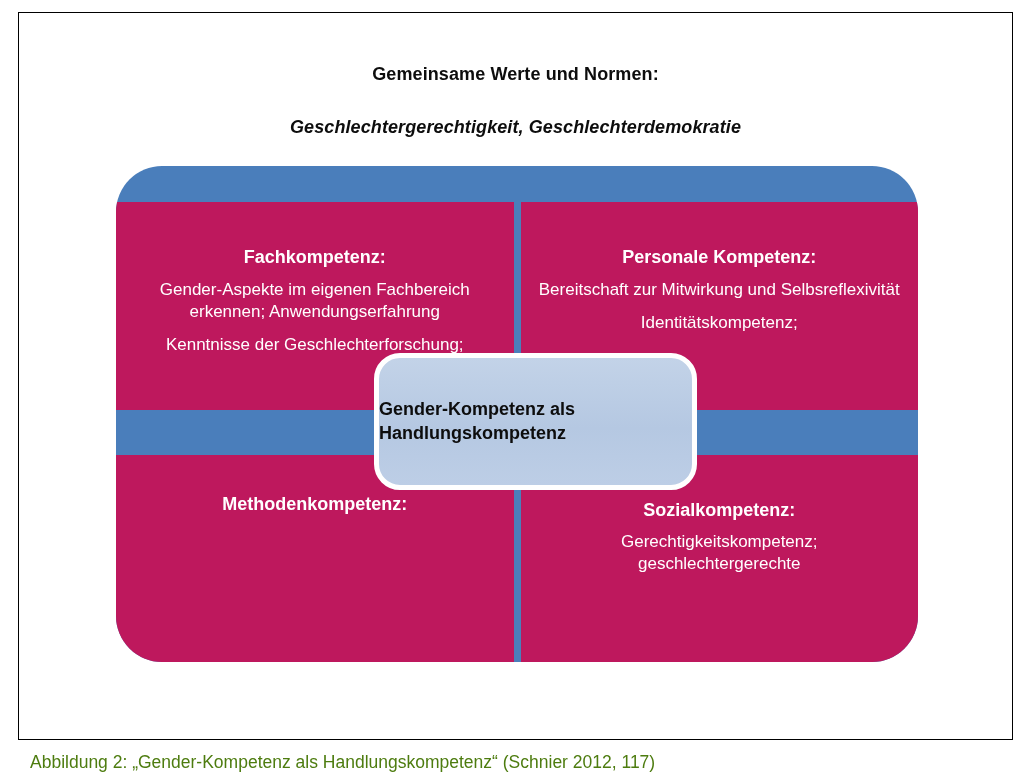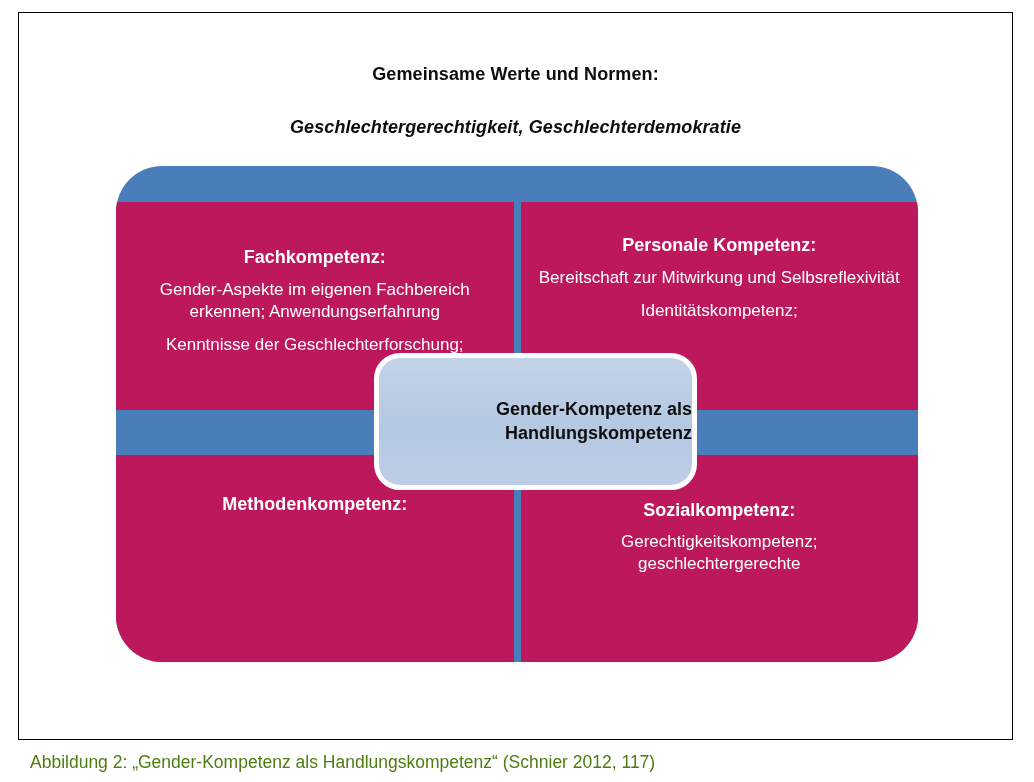--- a/index.html
+++ b/index.html
@@ -95,21 +95,21 @@
     font-size: 17px;
     font-weight: normal;
     text-align: center;
     line-height: 1.32;
   }
   .q-body + .q-body { margin-top: 11px; }
 
   
   .q-tl { padding-top: 44px; }
   .q-tl .q-title { margin-bottom: 10px; }
-  .q-tr { padding-top: 32px; }
+  .q-tr { padding-top: 44px; }
   .q-tr .q-title { margin-bottom: 10px; }
   .q-bl { padding-top: 38px; }
   .q-bl .q-title { margin-bottom: 9px; }
   .q-bl .q-body { max-width: 350px; }
   .q-br { padding-top: 44px; }
   .q-br .q-title { margin-bottom: 10px; }
   .q-br .q-body { max-width: 330px; }
 
   
   .center-box {
@@ -123,21 +123,21 @@
     border-radius: 26px;
     box-sizing: border-box;
     display: flex;
     align-items: center;
     justify-content: center;
   }
   .center-box .center-label {
     font-size: 18px;
     font-weight: bold;
     color: #0d0d0d;
-    text-align: right;
+    text-align: left;
     line-height: 1.28;
   }
 
   
   .caption {
     position: absolute;
     left: 30px;
     top: 752px;
     font-size: 17.5px;
     color: #4d7c0f;

